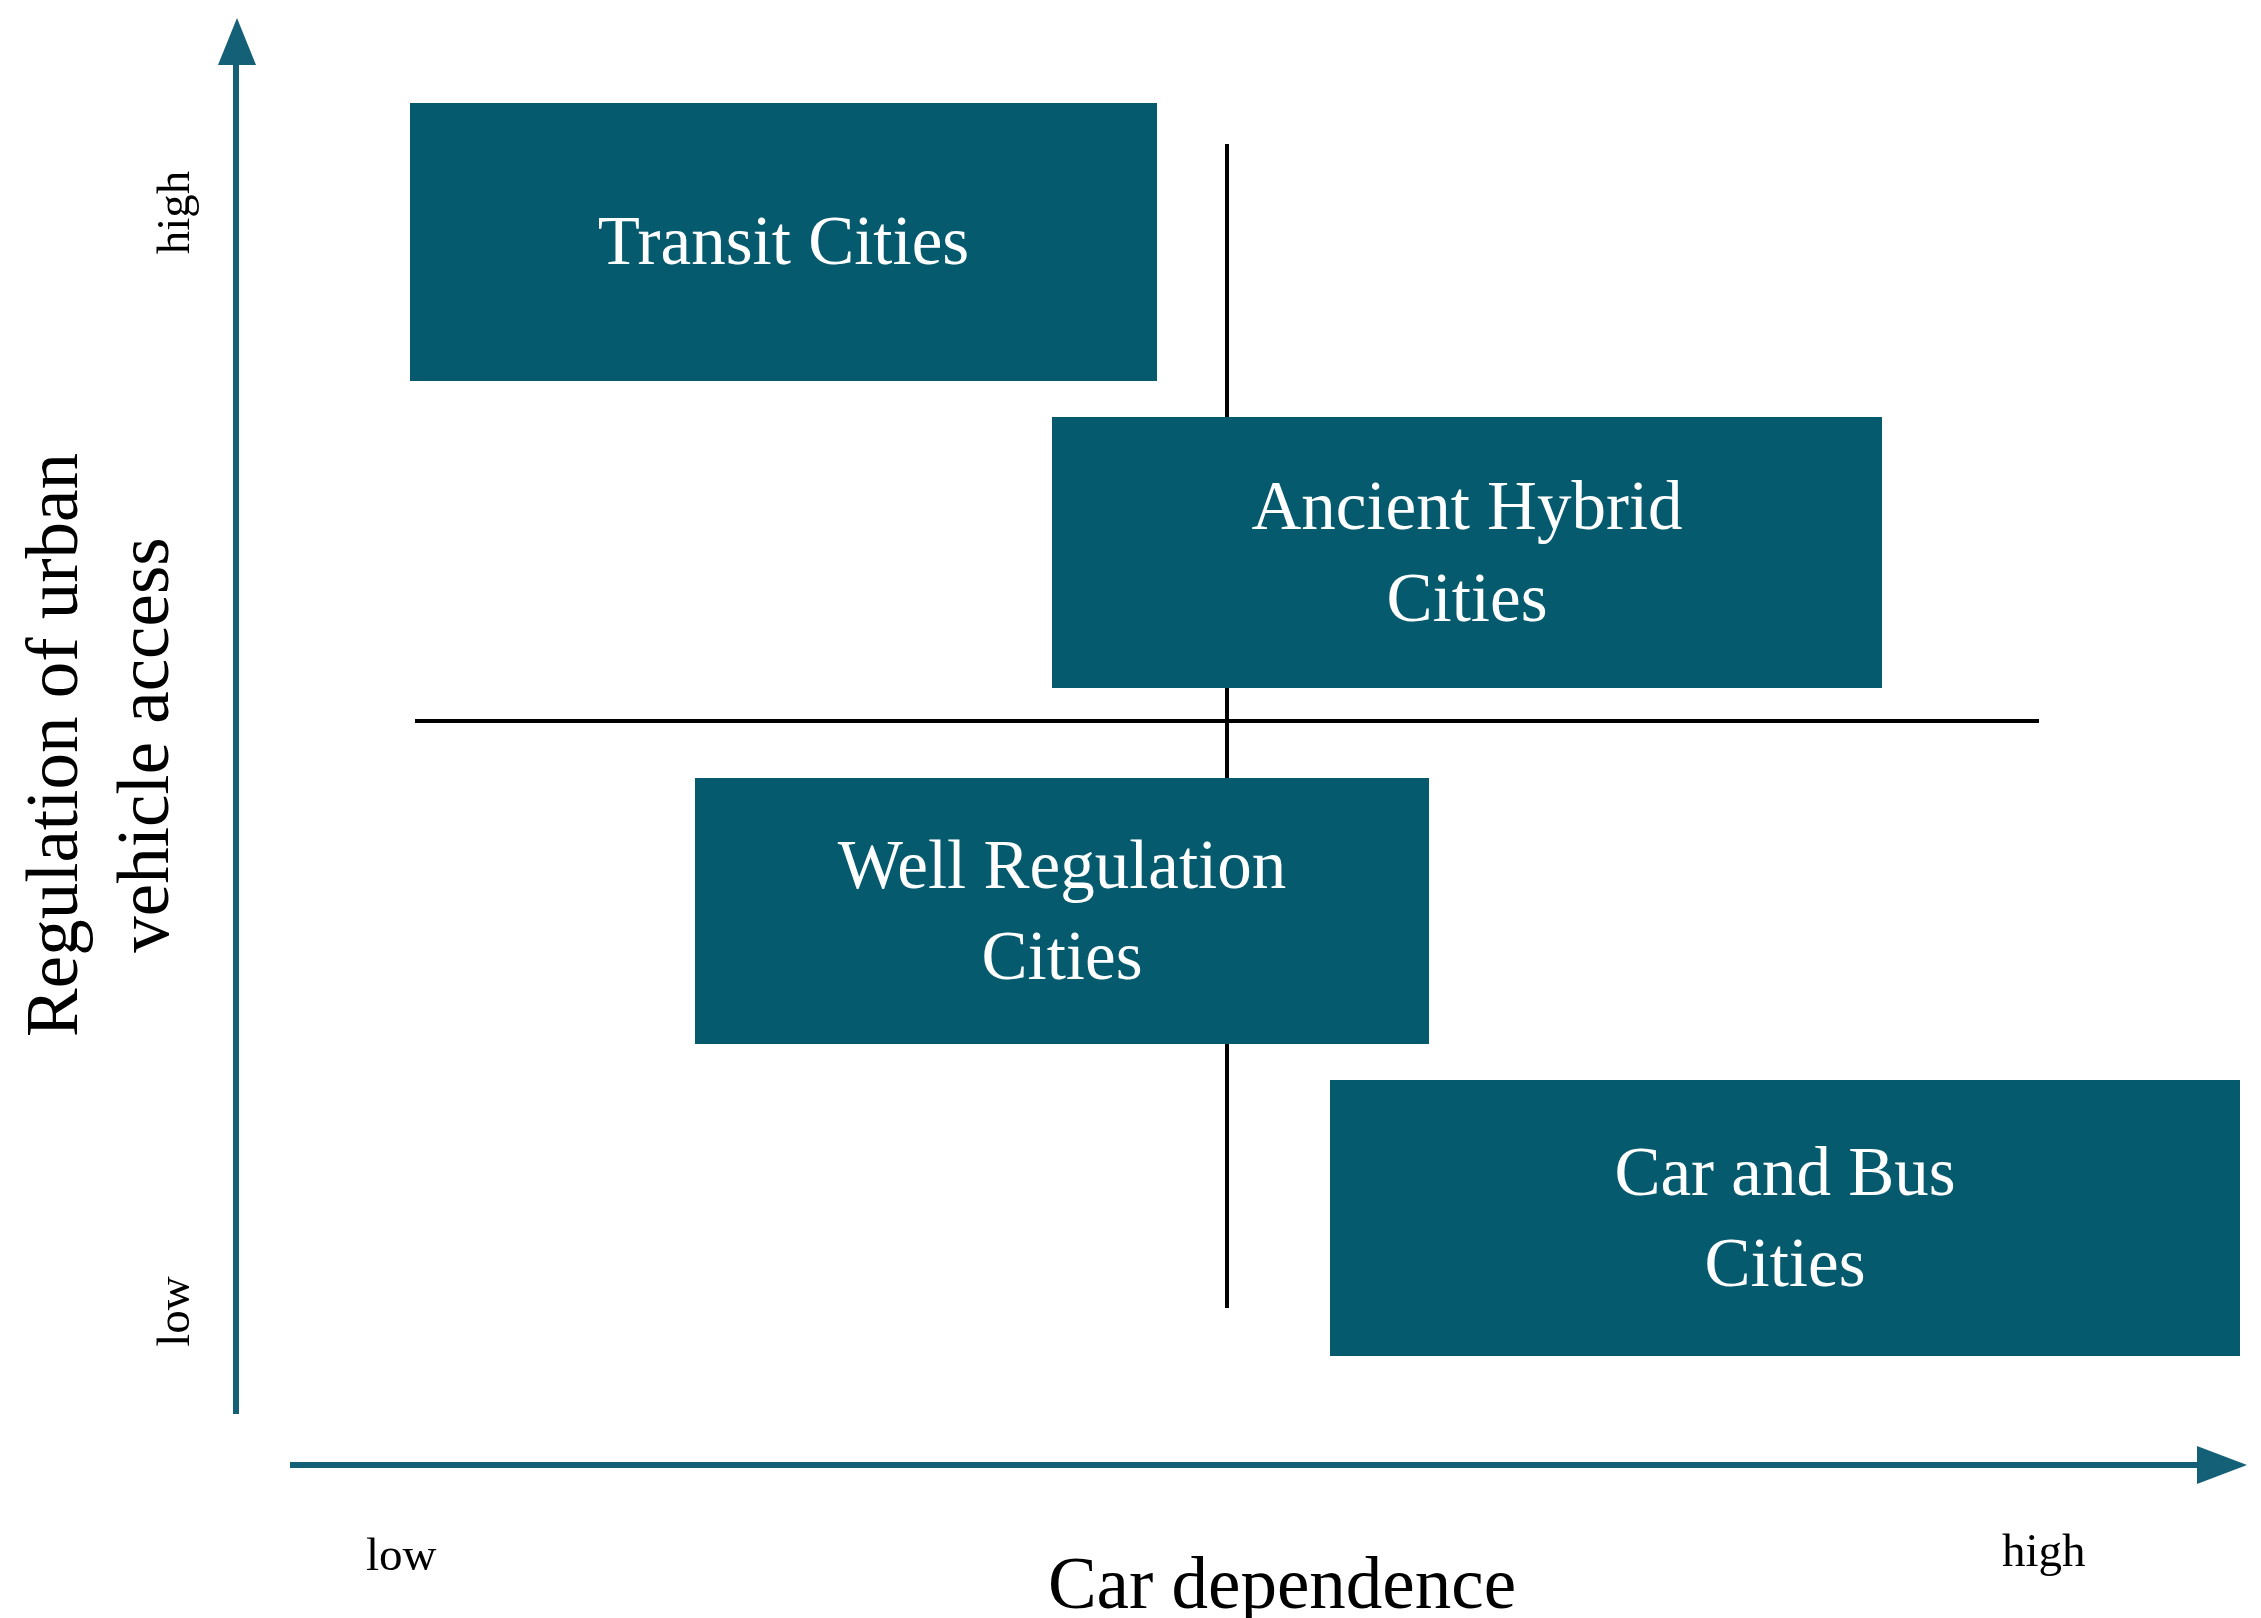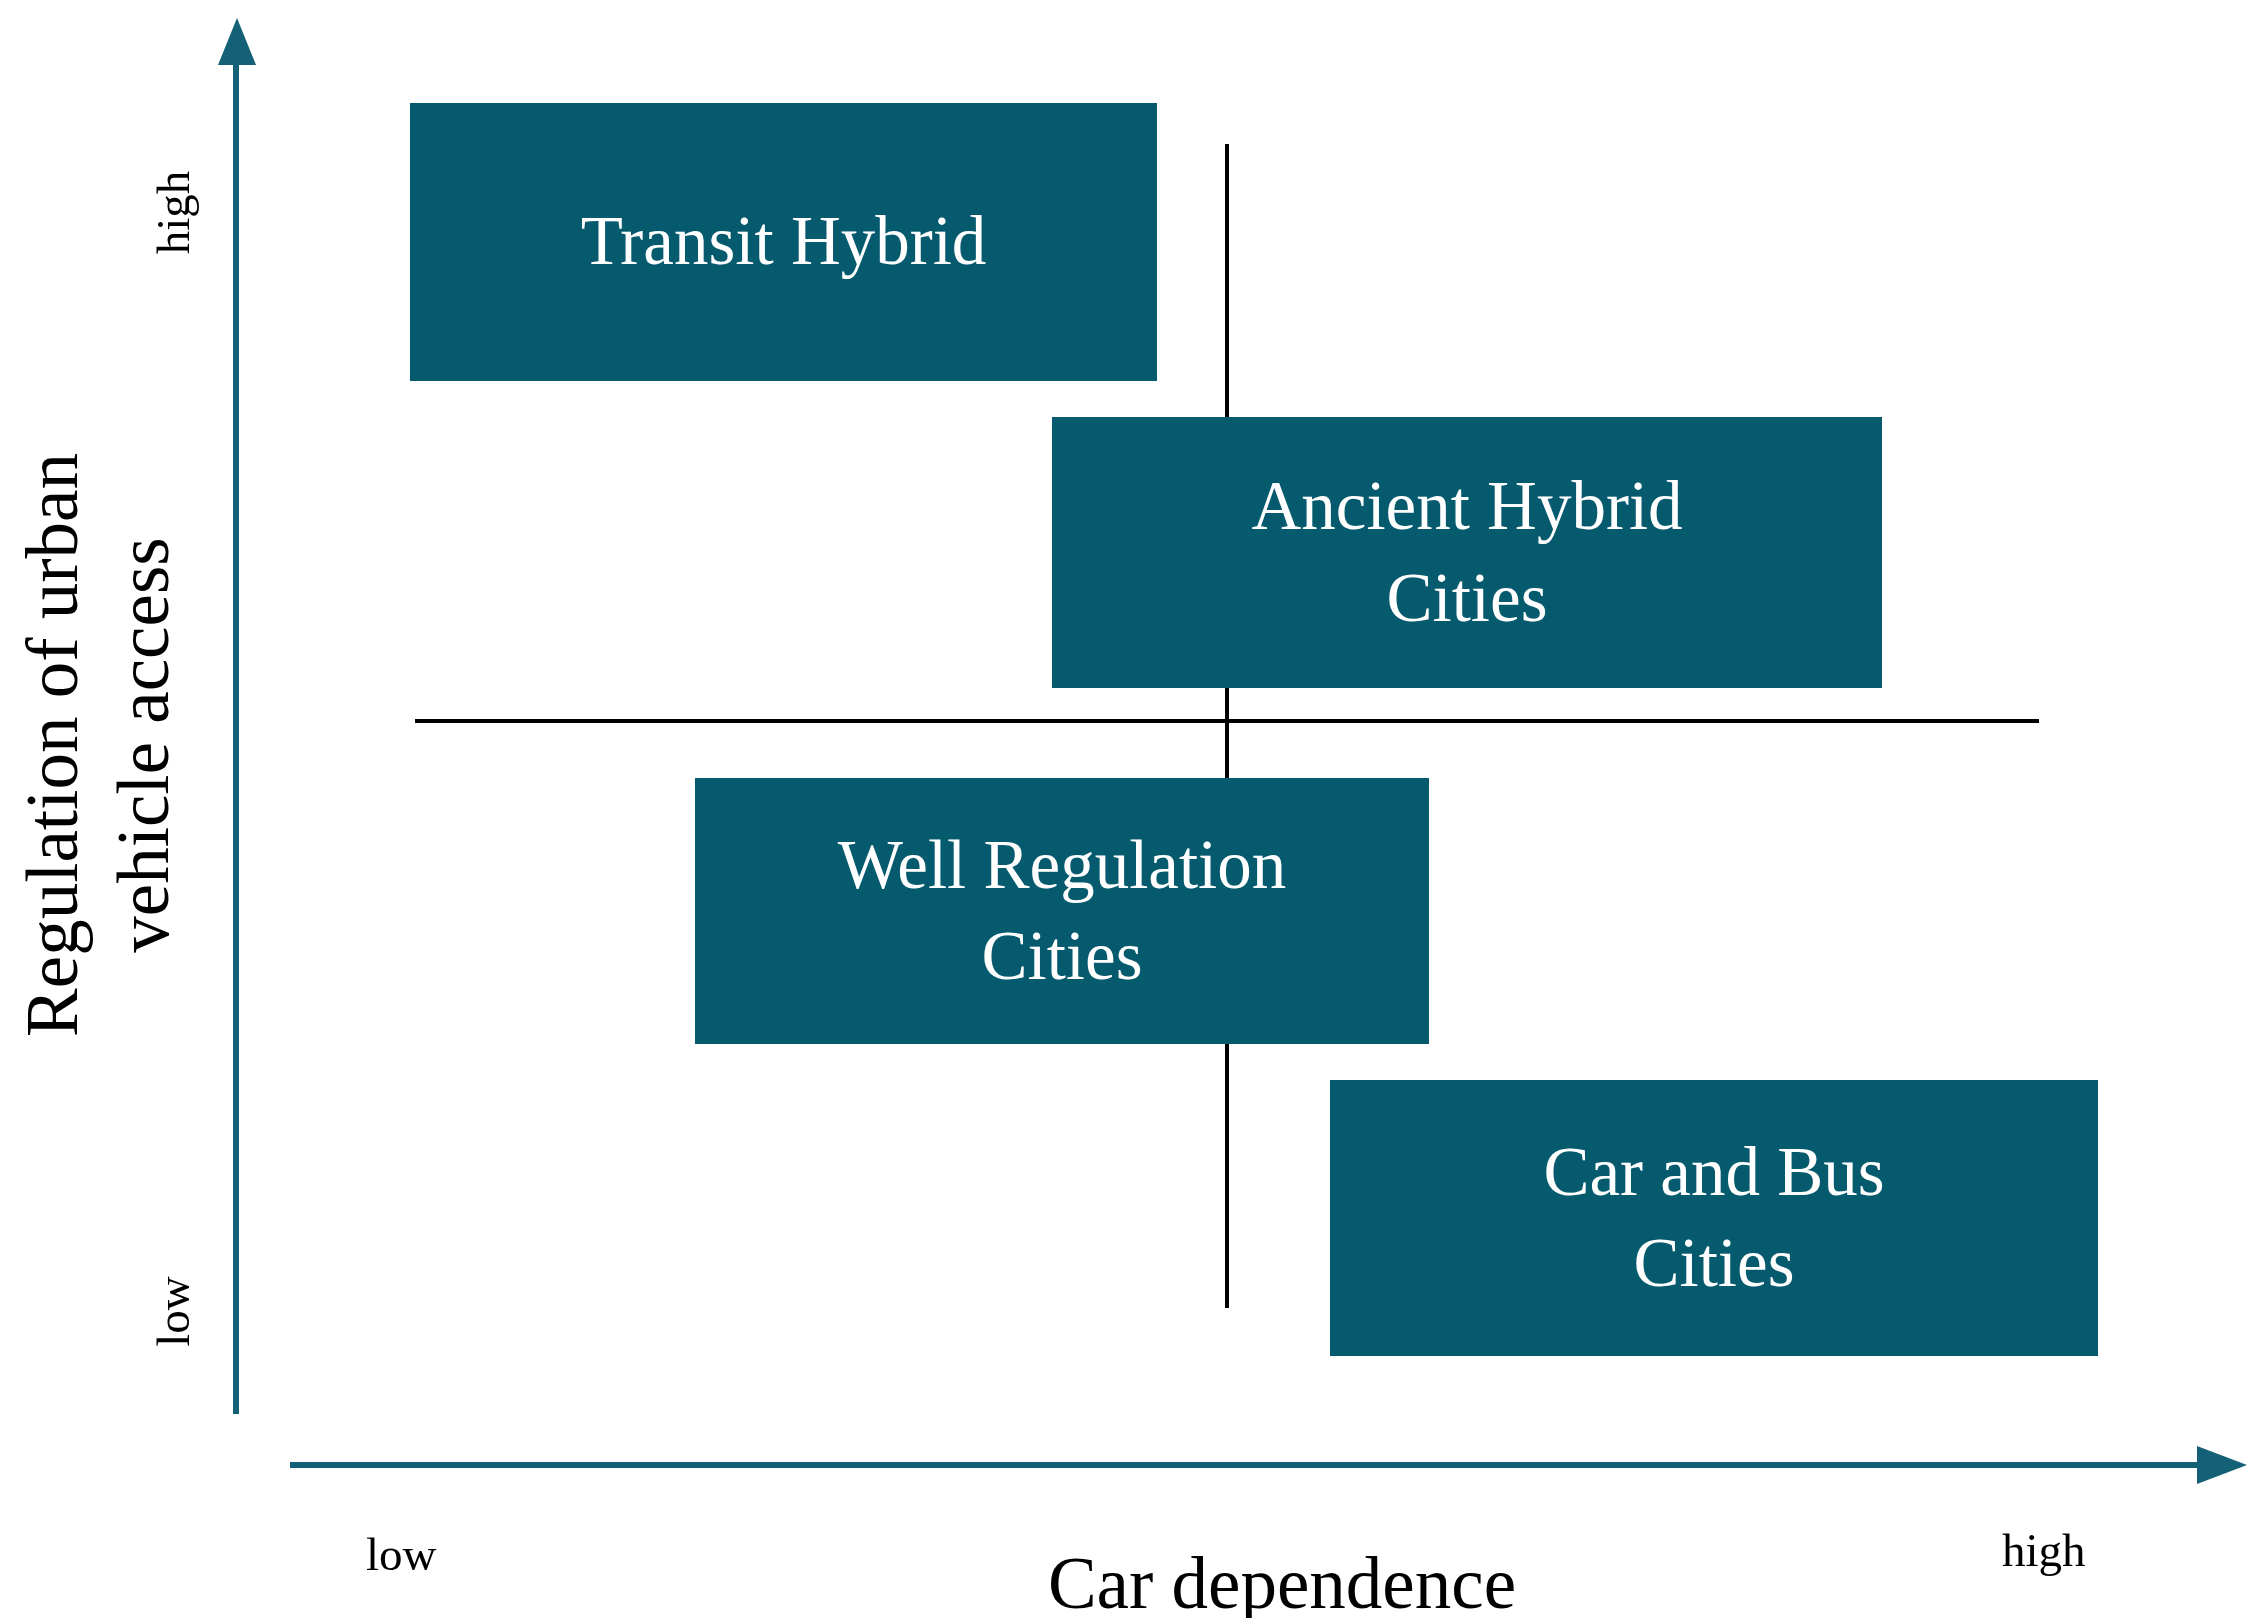--- a/index.html
+++ b/index.html
@@ -51,21 +51,21 @@
     position:absolute;
     background:var(--box_fill);
     color:var(--box_text);
     display:flex;flex-direction:column;align-items:center;justify-content:center;
     font-size:69px;line-height:1.32;text-align:center;
     z-index:3;
   }
   .qbox-transit{left:410px;top:103px;width:747px;height:278px;}
   .qbox-ancient{left:1052px;top:417px;width:830px;height:271px;}
   .qbox-well{left:695px;top:778px;width:734px;height:266px;}
-  .qbox-car{left:1330px;top:1080px;width:768px;height:276px;}
+  .qbox-car{left:1330px;top:1080px;width:910px;height:276px;}
   
   .axis-label{
     position:absolute;color:var(--label_color);white-space:nowrap;
   }
   .rot{transform:rotate(-90deg);transform-origin:center;}
   .y-title{
     left:-240px;top:651px;width:681px;height:188px;
     font-size:73px;line-height:1.25;text-align:center;
   }
   .y-high{left:125px;top:181px;width:97px;height:63px;font-size:47px;line-height:63px;text-align:center;}
@@ -92,21 +92,21 @@
     <div>vehicle access</div>
   </div>
   <div class="axis-label rot y-high">high</div>
   <div class="axis-label rot y-low">low</div>
 
   <div class="axis-label x-low">low</div>
   <div class="axis-label x-title">Car dependence</div>
   <div class="axis-label x-high">high</div>
 
   <div class="qbox qbox-transit">
-    <div>Transit Hybrid</div>
+    <div>Transit Cities</div>
   </div>
 
   <div class="qbox qbox-ancient">
     <div>Ancient Hybrid</div>
     <div>Cities</div>
   </div>
 
   <div class="qbox qbox-well">
     <div>Well Regulation</div>
     <div>Cities</div>

